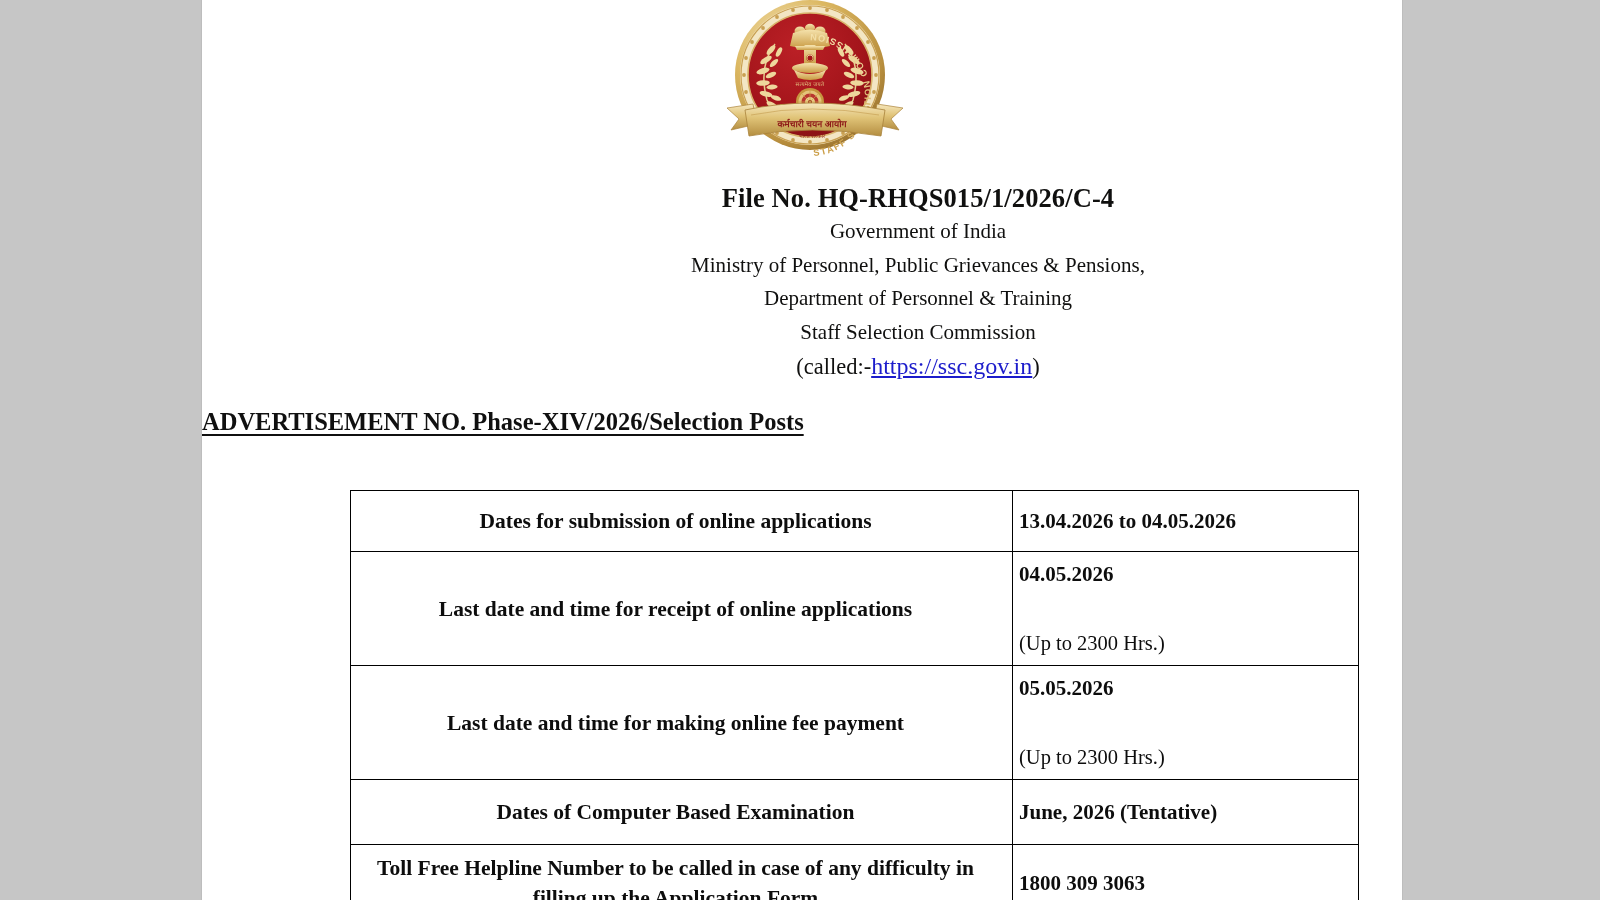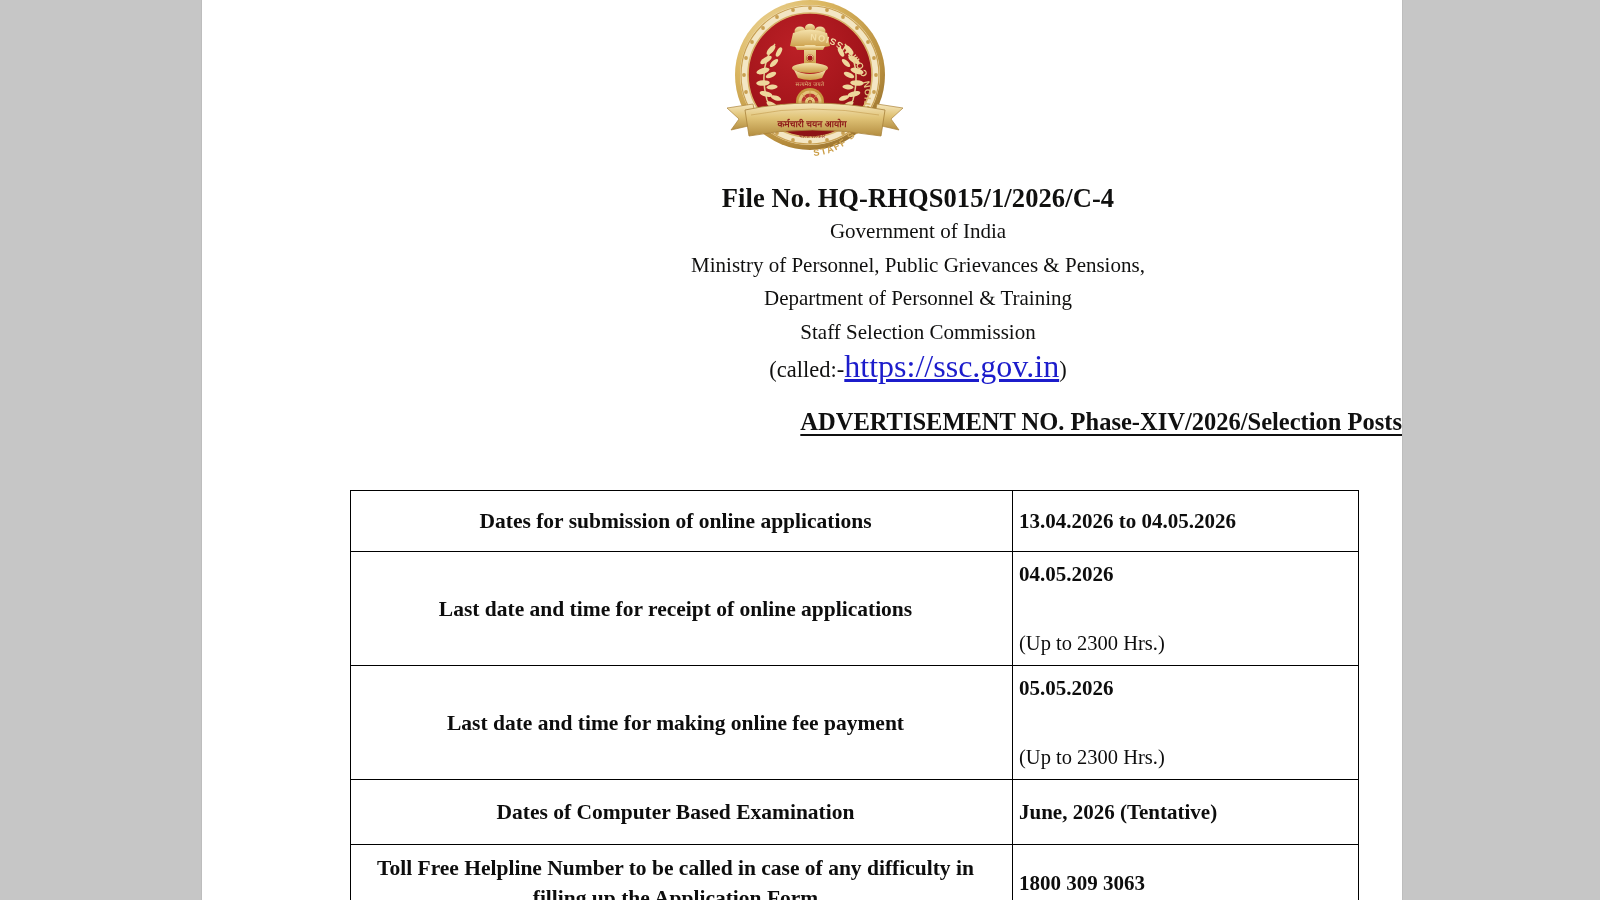--- a/index.html
+++ b/index.html
@@ -70,29 +70,29 @@
     font-weight: normal;
     line-height: 33.5px;
   }
   .website-line {
     font-size: 22.5px;
     line-height: 33px;
     margin-top: 1px;
   }
   .website-link {
     color: #1c1ccb;
-    font-size: 32px;
+    font-size: 24px;
   }
 
   .advt-line {
     position: absolute;
     left: 0;
     top: 408px;
     width: 1200px;
-    text-align: right;
+    text-align: left;
   }
   .advt-line .advt-text {
     font-size: 24.5px;
     font-weight: bold;
     color: #101010;
     text-decoration: underline;
     text-underline-offset: 4px;
   }
 
   

